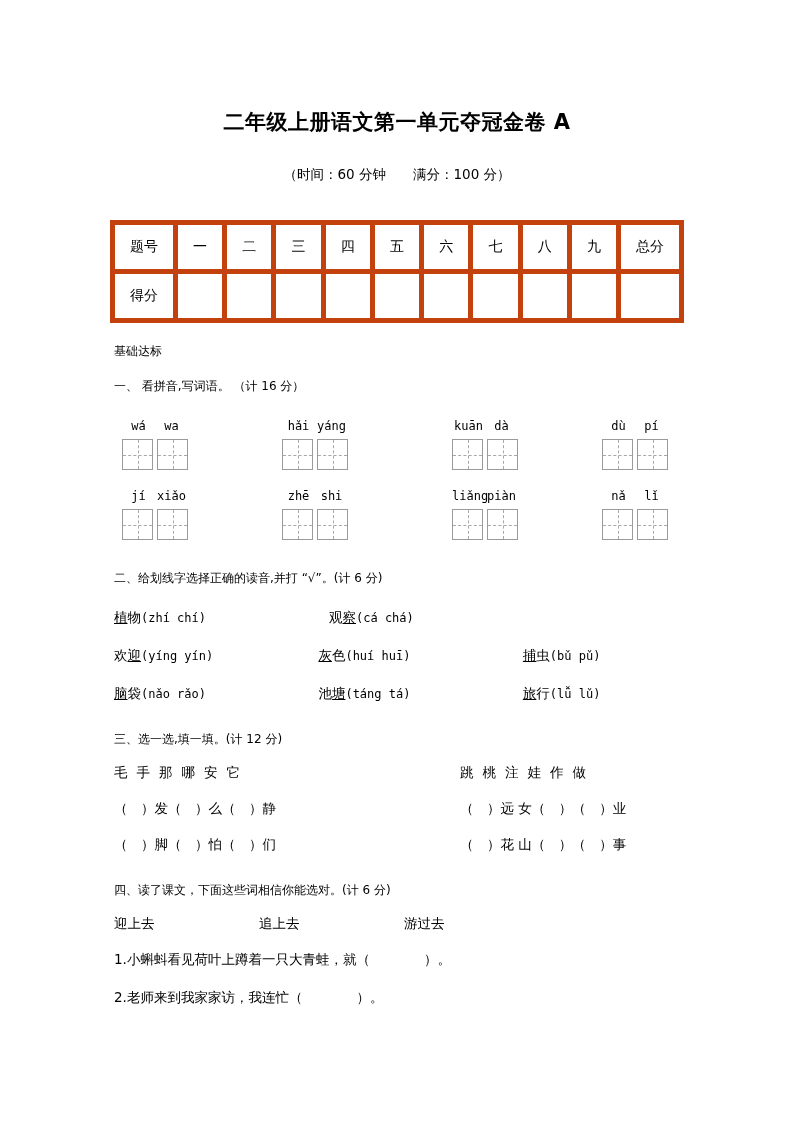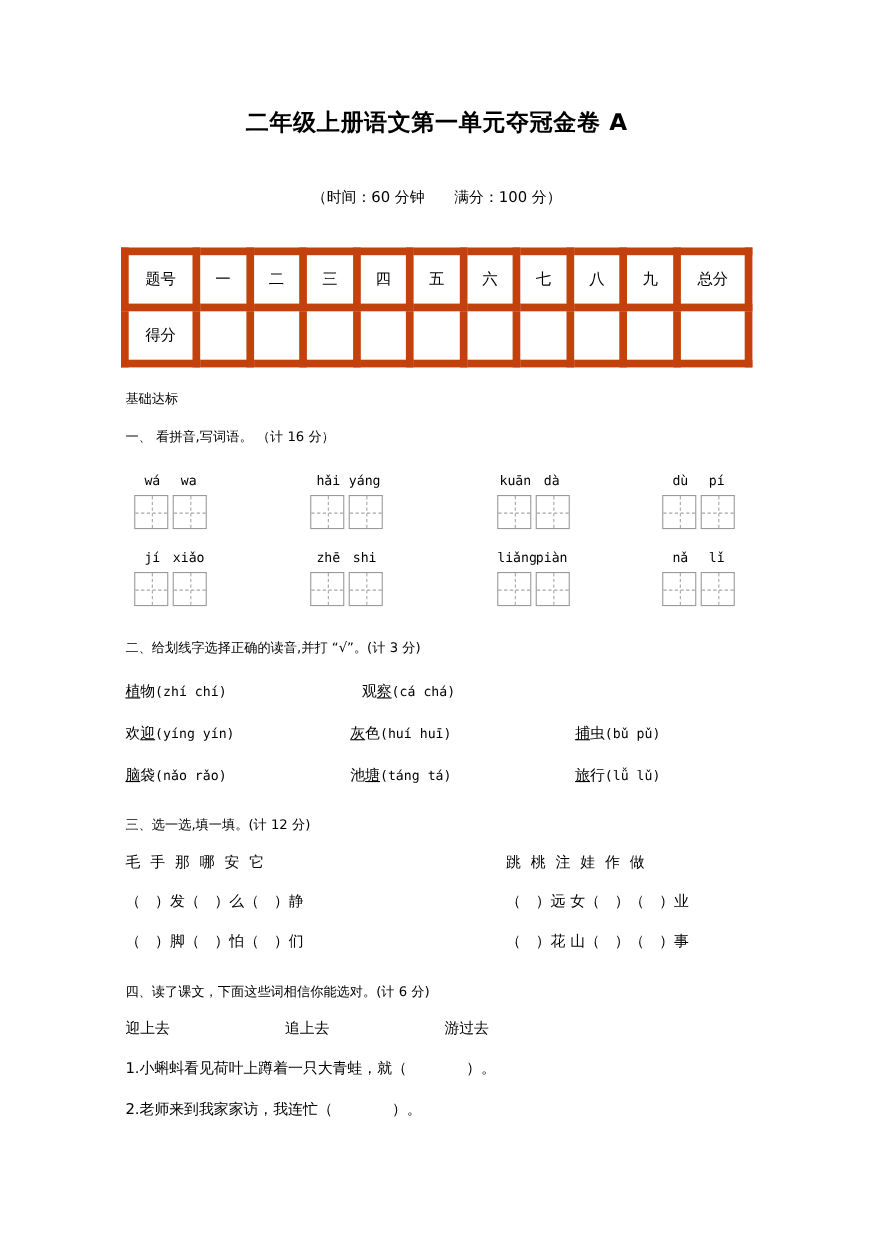--- a/index.html
+++ b/index.html
@@ -22,22 +22,22 @@
     padding: 0;
     box-sizing: border-box;
   }
 
   
   .title {
     text-align: center;
     font-size: 21px;
     font-weight: bold;
     letter-spacing: 0.5px;
-    margin: 16px;
-    padding-top: 81px;
+    margin: 0;
+    padding-top: 108px;
     font-family: "DejaVu Sans", "Liberation Sans", sans-serif;
   }
   .subtitle {
     text-align: center;
     font-size: 13.5px;
     margin: 0;
     padding-top: 30px;
     font-family: "DejaVu Sans", "Liberation Sans", sans-serif;
   }
 
@@ -47,21 +47,21 @@
     display: flex;
     justify-content: center;
   }
   table.score-table {
     border-collapse: collapse;
     width: 574px;
     table-layout: fixed;
     font-family: "DejaVu Sans", "Liberation Sans", sans-serif;
   }
   table.score-table td {
-    border: 7px solid #c2410c;
+    border: 5px solid #c2410c;
     height: 42px;
     text-align: center;
     vertical-align: middle;
     font-size: 14px;
   }
   table.score-table td.label-cell {
     width: 56px;
   }
   table.score-table td.total-cell {
     width: 56px;
@@ -311,21 +311,21 @@
           <span class="syl">nǎ</span><span class="syl">lǐ</span>
         </div>
         <div class="boxes">
           <div class="tzg"></div>
           <div class="tzg"></div>
         </div>
       </div>
     </div>
 
     <div class="gap-13"></div>
-    <p class="sec-head">二、给划线字选择正确的读音,并打 “√”。(计 3 分)</p>
+    <p class="sec-head">二、给划线字选择正确的读音,并打 “√”。(计 6 分)</p>
 
     <div class="gap-22"></div>
 
     <div class="pron-row">
       <div class="pron-item c1"><span></span><span class="ul">植</span><span>物</span><span class="py">(zhí  chí)</span></div>
       <div class="pron-item c3"><span>观</span><span class="ul">察</span><span></span><span class="py">(cá  chá)</span></div>
     </div>
 
     <div class="pron-row">
       <div class="pron-item c1"><span>欢</span><span class="ul">迎</span><span></span><span class="py">(yíng  yín)</span></div>

